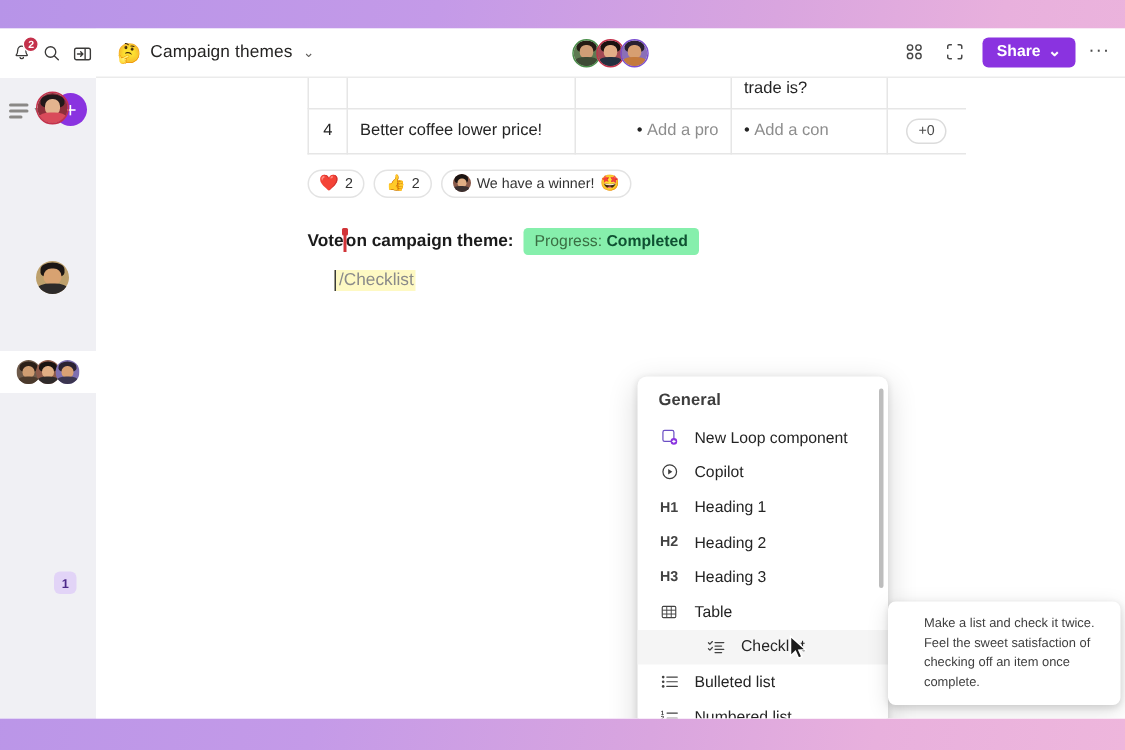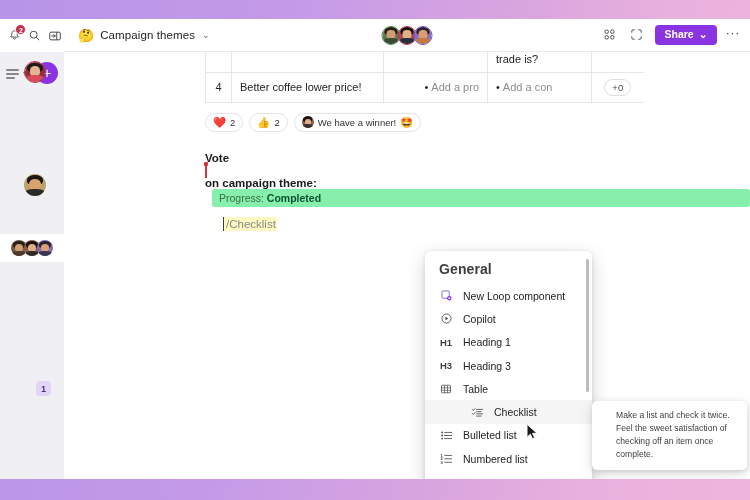--- a/index.html
+++ b/index.html
@@ -348,23 +348,23 @@
     display: block;
   }
 
   
   .line1 {
     margin-top: 20px;
     font-size: 11.5px;
     color: #1b1b1b;
     font-weight: 700;
     display: flex;
+    align-items: center;
     gap: 0;
     position: relative;
-    flex-direction: column;
   }
   .caret {
     display: inline-block;
     width: 1.5px;
     height: 13px;
     background: #d13438;
     margin: 0 0px;
     position: relative;
     top: 1px;
   }
@@ -412,21 +412,21 @@
     top: 199px;
     width: 167px;
     height: 270px;
     background: #ffffff;
     border-radius: 6px;
     box-shadow: 0 1.6px 5px rgba(0,0,0,.12), 0 6px 20px rgba(0,0,0,.16);
     overflow: hidden;
     z-index: 30;
   }
   .dd-group {
-    font-size: 14px;
+    font-size: 11px;
     color: #3d3d3d;
     font-weight: 700;
     padding: 10px 4px 7px 14px;
     letter-spacing: .1px;
   }
   .dd-item {
     height: 23.3px;
     display: flex;
     align-items: center;
     gap: 10px;
@@ -729,20 +729,24 @@
                 </svg>
             </span>
             <span>Copilot</span>
           </div>
 
           <div class="dd-item">
             <span class="dd-ico">H1</span>
             <span>Heading 1</span>
           </div>
 
+          <div class="dd-item">
+            <span class="dd-ico">H2</span>
+            <span>Heading 2</span>
+          </div>
 
           <div class="dd-item">
             <span class="dd-ico">H3</span>
             <span>Heading 3</span>
           </div>
 
           <div class="dd-item">
             <span class="dd-ico">
               <svg width="12" height="12" viewBox="0 0 16 16" fill="none">
                   <rect x="2" y="3" width="12" height="10" rx="1" stroke="#424242" stroke-width="1"></rect>

